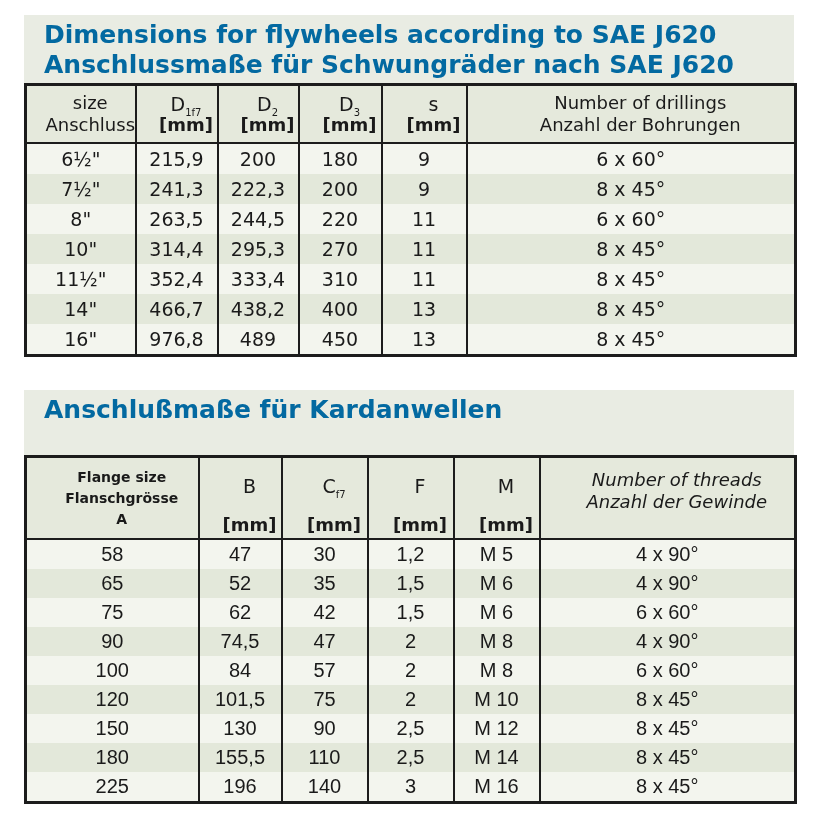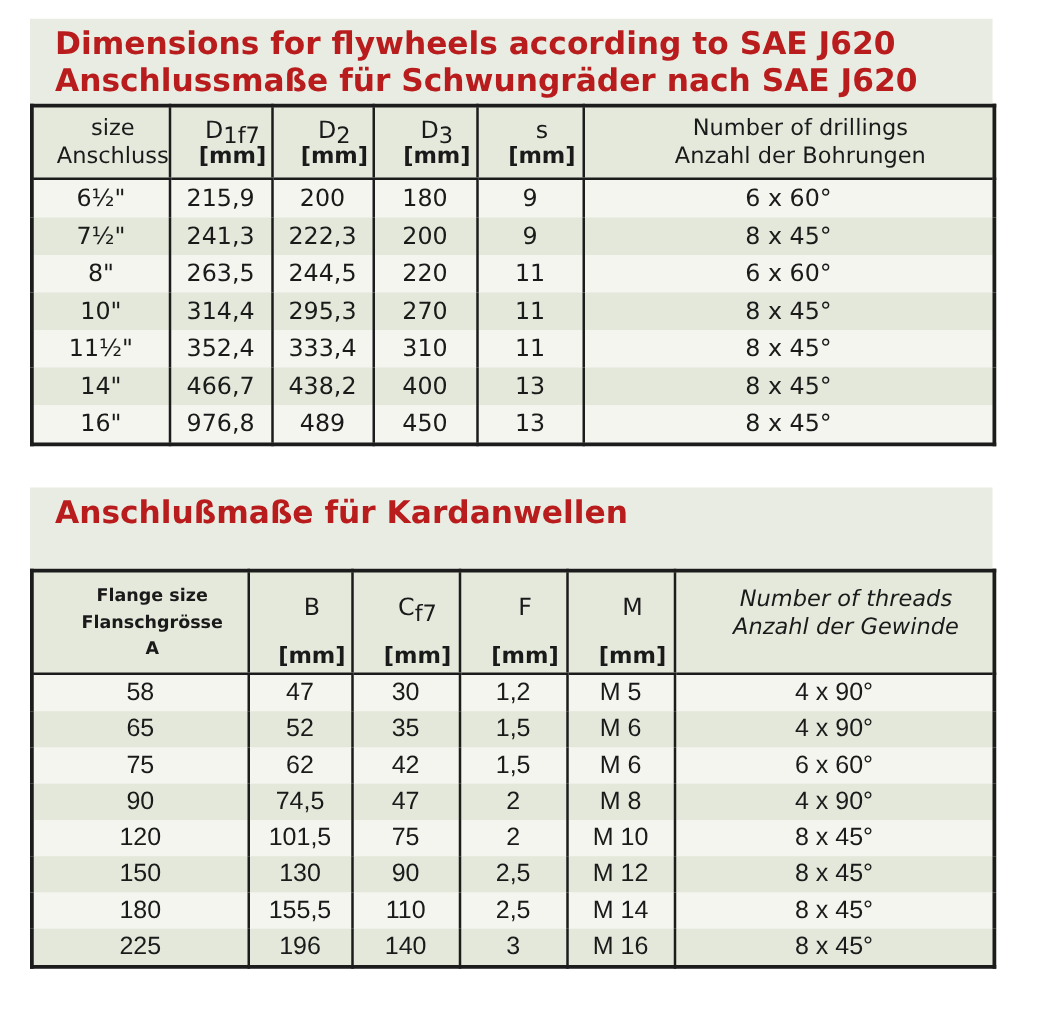--- a/index.html
+++ b/index.html
@@ -28,21 +28,21 @@
     padding: 5px 10px 4px 20px;
     box-sizing: border-box;
   }
   .title-panel.first { height: 68px; }
   .title-panel.second { height: 65px; margin-top: 33px; }
   .title-line {
     font-family: "DejaVu Sans", sans-serif;
     font-weight: bold;
     font-size: 25px;
     line-height: 30px;
-    color: #b91c1c;
+    color: #0369a1;
     white-space: nowrap;
   }
   
   table.dim-table {
     width: 770px;
     border-collapse: collapse;
     table-layout: fixed;
     border: 3px solid #1c1c1c;
     background: #f3f5ee;
   }
@@ -75,21 +75,21 @@
   #cardan-table thead th { height: 80px; }
   #cardan-table tbody td {
     height: 29px;
     font-size: 20px;
     font-family: "Liberation Sans", sans-serif;
   }
 
   .h-line  { font-size: 18px; line-height: 22px; }
   .h-line3 { font-size: 14px; line-height: 21px; font-weight: bold; }
   .h-sym   { font-size: 19px; line-height: 21px; }
-  .h-sym sub { font-size: 18px; line-height: 0; text-align: right; }
+  .h-sym sub { font-size: 10px; line-height: 0; text-align: right; }
   .h-unit  { font-size: 18px; line-height: 20px; font-weight: bold; }
 
   .th-flex {
     display: flex;
     flex-direction: column;
     justify-content: center;
     align-items: center;
     height: 100%;
     margin-left: 19px;
   }
@@ -315,20 +315,28 @@
             </tr>
             <tr>
               <td>90</td>
               <td>74,5</td>
               <td>47</td>
               <td>2</td>
               <td>M 8</td>
               <td>4 x 90°</td>
             </tr>
             <tr>
+              <td>100</td>
+              <td>84</td>
+              <td>57</td>
+              <td>2</td>
+              <td>M 8</td>
+              <td>6 x 60°</td>
+            </tr>
+            <tr>
               <td>120</td>
               <td>101,5</td>
               <td>75</td>
               <td>2</td>
               <td>M 10</td>
               <td>8 x 45°</td>
             </tr>
             <tr>
               <td>150</td>
               <td>130</td>

